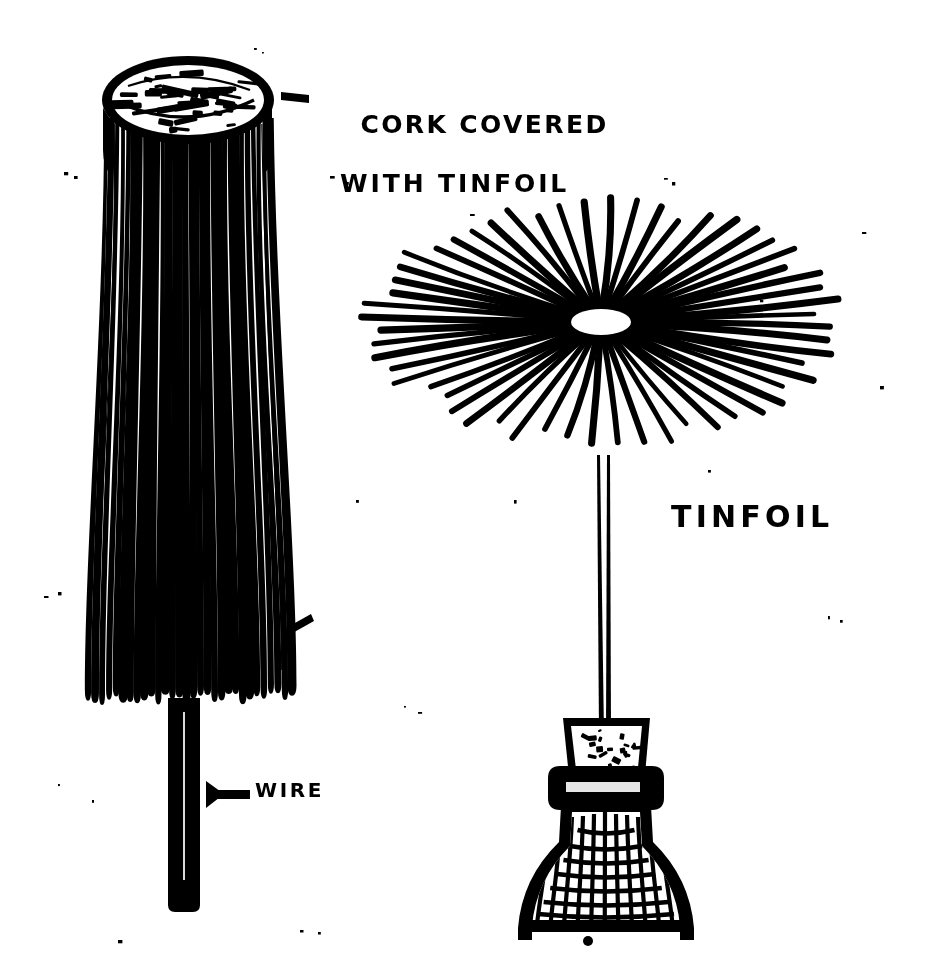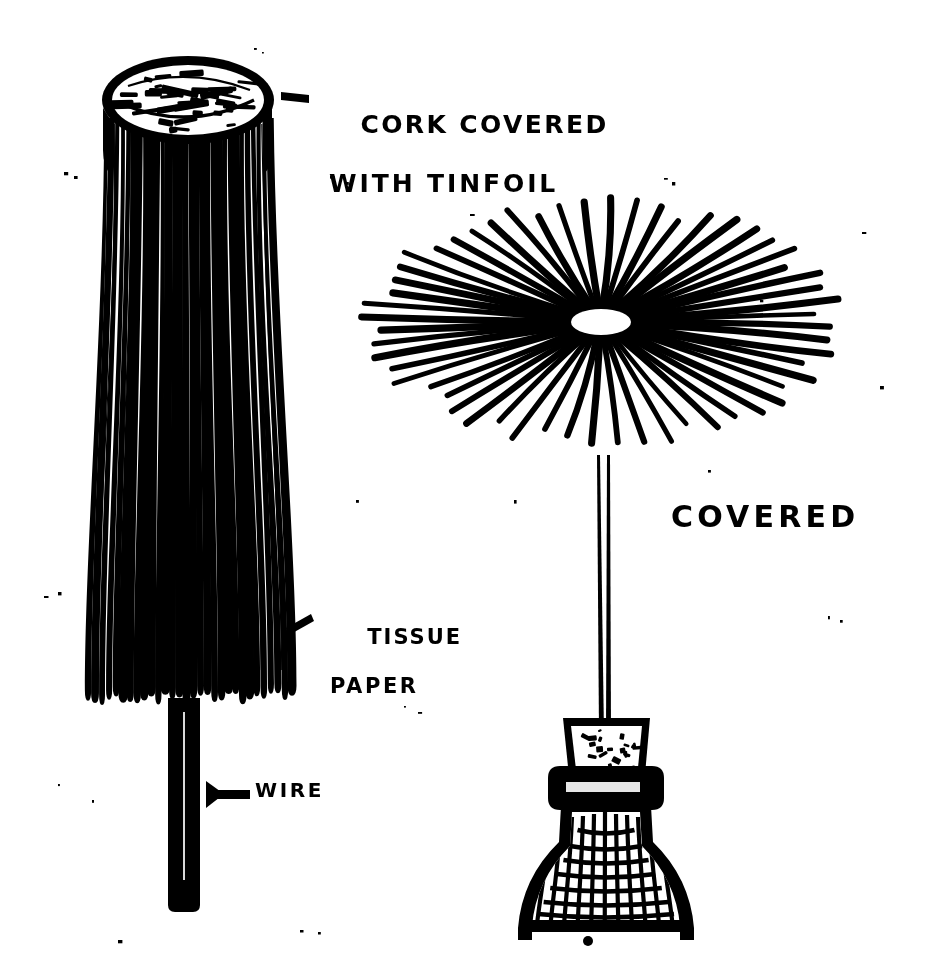--- a/index.html
+++ b/index.html
@@ -35,21 +35,21 @@
     -webkit-font-smoothing: none;
   }
   #label-cork {
     left: 316px;
     top: 80px;
     font-size: 25px;
     letter-spacing: 2.4px;
   }
   #label-cork .ln2 {
     display: block;
-    margin-left: 13px;
+    margin-left: 24px;
     letter-spacing: 2.9px;
   }
   #label-tissue {
     left: 330px;
     top: 600px;
     font-size: 21px;
     letter-spacing: 2.0px;
   }
   #label-tissue .ln2 {
     display: block;
@@ -360,22 +360,18 @@
           <rect x="880" y="386" width="3.9" height="3.4"></rect>
         </g>
     </g>
   </svg>
 
   <div class="label" id="label-cork">
     <span>CORK COVERED</span>
     <span class="ln2">WITH TINFOIL</span>
   </div>
 
-  <div class="label" id="label-tissue">
-    <span>TISSUE</span>
-    <span class="ln2">PAPER</span>
-  </div>
 
   <div class="label" id="label-wire">WIRE</div>
 
-  <div class="label" id="label-umbrella">COVERED</div>
+  <div class="label" id="label-umbrella">TINFOIL</div>
 
 </div>
 
 </body></html>

